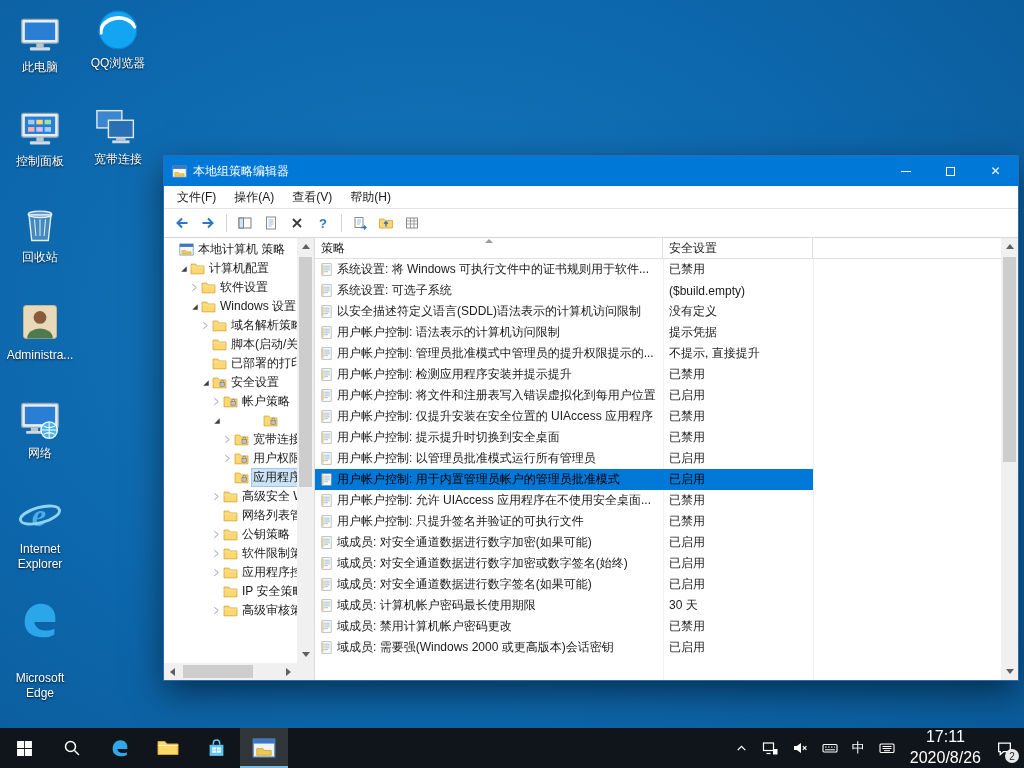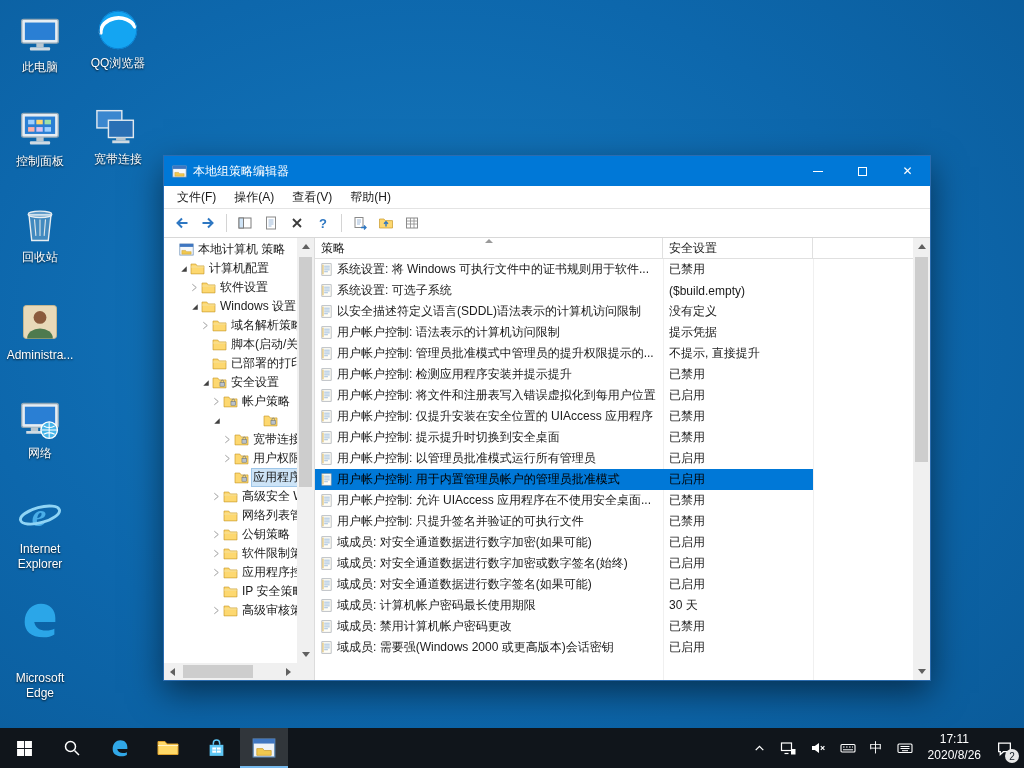--- a/index.html
+++ b/index.html
@@ -6,21 +6,21 @@
 html,body{width:1024px;height:768px;overflow:hidden;}
 body{font-family:"Liberation Sans","DejaVu Sans",sans-serif;font-size:12px;color:#1a1a1a;}
 .stage{position:relative;width:1024px;height:768px;overflow:hidden;
   background:radial-gradient(ellipse at 42% 42%, #1478be 0%, #0d67ac 55%, #0a5a98 100%);}
 
 #desktop-icons{position:absolute;inset:0;}
 .dicon{position:absolute;width:76px;display:flex;flex-direction:column;align-items:center;cursor:pointer;}
 .dicon-art{width:48px;height:48px;display:flex;align-items:center;justify-content:center;}
 .dicon-label{margin-top:2px;color:#fff;text-align:center;line-height:1.25;text-shadow:0 1px 2px rgba(0,0,0,.8);}
 
-.window{position:absolute;left:163px;top:155px;width:768px;height:526px;background:#fff;
+.window{position:absolute;left:163px;top:155px;width:856px;height:526px;background:#fff;
   border:1px solid #2b6cb0;box-shadow:0 12px 32px rgba(0,0,0,.5);display:flex;flex-direction:column;}
 .titlebar{height:30px;flex:0 0 30px;background:#0078d7;display:flex;align-items:center;color:#fff;}
 .tb-icon{margin-left:8px;display:flex;}
 .tb-title{margin-left:6px;}
 .caption{margin-left:auto;display:flex;height:100%;}
 .cap-btn{width:45px;height:100%;display:flex;align-items:center;justify-content:center;cursor:pointer;}
 .min-glyph{width:10px;height:1px;background:#fff;display:block;}
 .max-glyph{width:9px;height:9px;border:1px solid #fff;display:block;}
 .x-glyph{font-size:12px;line-height:1;}
 .menubar{height:23px;flex:0 0 23px;background:#fff;border-bottom:1px solid #e4e4e4;display:flex;align-items:center;padding-left:4px;}
@@ -74,21 +74,21 @@
 .list-vs{flex:0 0 17px;width:17px;}
 
 .taskbar{position:absolute;left:0;bottom:0;width:1024px;height:40px;background:#10151b;display:flex;align-items:stretch;z-index:10;}
 .task-left{display:flex;}
 .task-btn{width:48px;display:flex;align-items:center;justify-content:center;cursor:pointer;}
 .task-btn.active{background:rgba(255,255,255,.14);box-shadow:inset 0 -2px 0 #76b9ed;}
 .task-ic{display:flex;}
 .tray{margin-left:auto;display:flex;align-items:center;padding-right:4px;}
 .tray>*{display:flex;align-items:center;justify-content:center;height:40px;padding:0 7px;cursor:pointer;color:#fff;}
 .tray-ime{font-size:13px;}
-.tray-clock{flex-direction:column;font-size:12px;line-height:1.3;text-align:left;padding:0 8px;}
+.tray-clock{flex-direction:column;font-size:16px;line-height:1.3;text-align:left;padding:0 8px;}
 .tray-ac{position:relative;}
 .ac-badge{position:absolute;right:1px;bottom:5px;min-width:14px;height:14px;border-radius:7px;background:#e9e9e9;
   color:#16202a;font-size:10px;display:flex;align-items:center;justify-content:center;padding:0 2px;}
 </style>
 </head>
 <body>
 
 <div class="stage">
   <div id="desktop-icons">
       <div class="dicon" style="left: 2px; top: 10px;">

